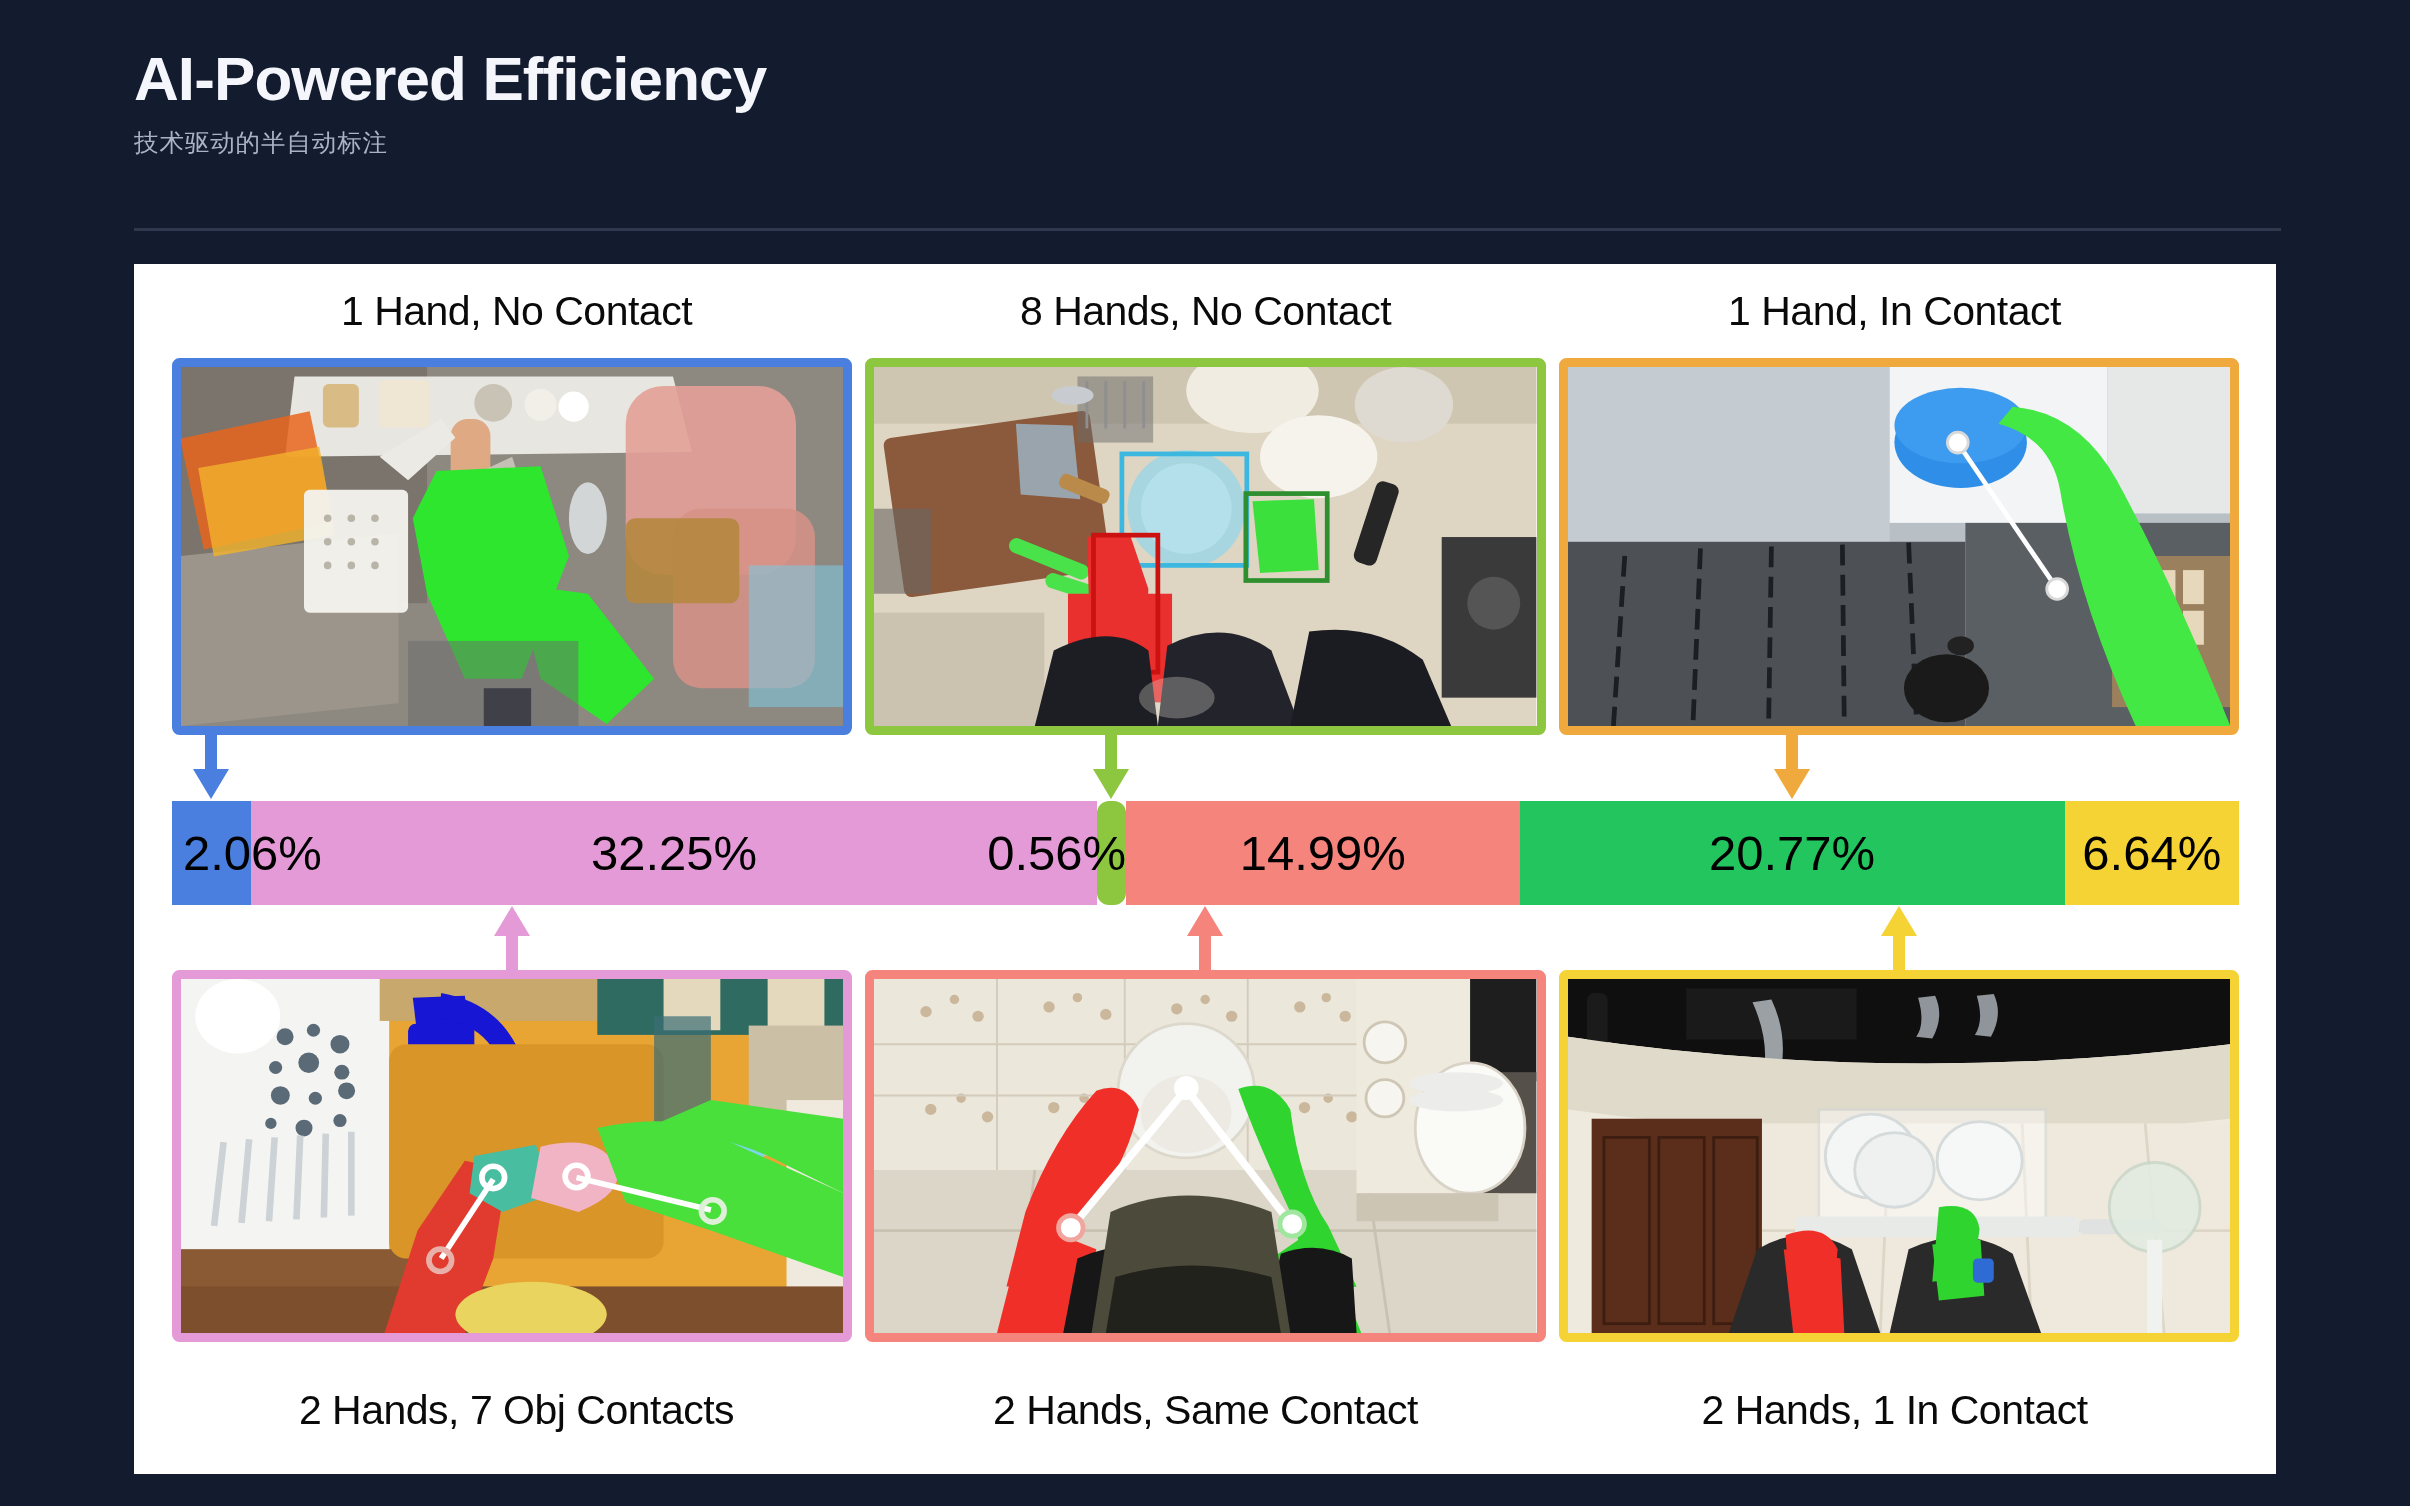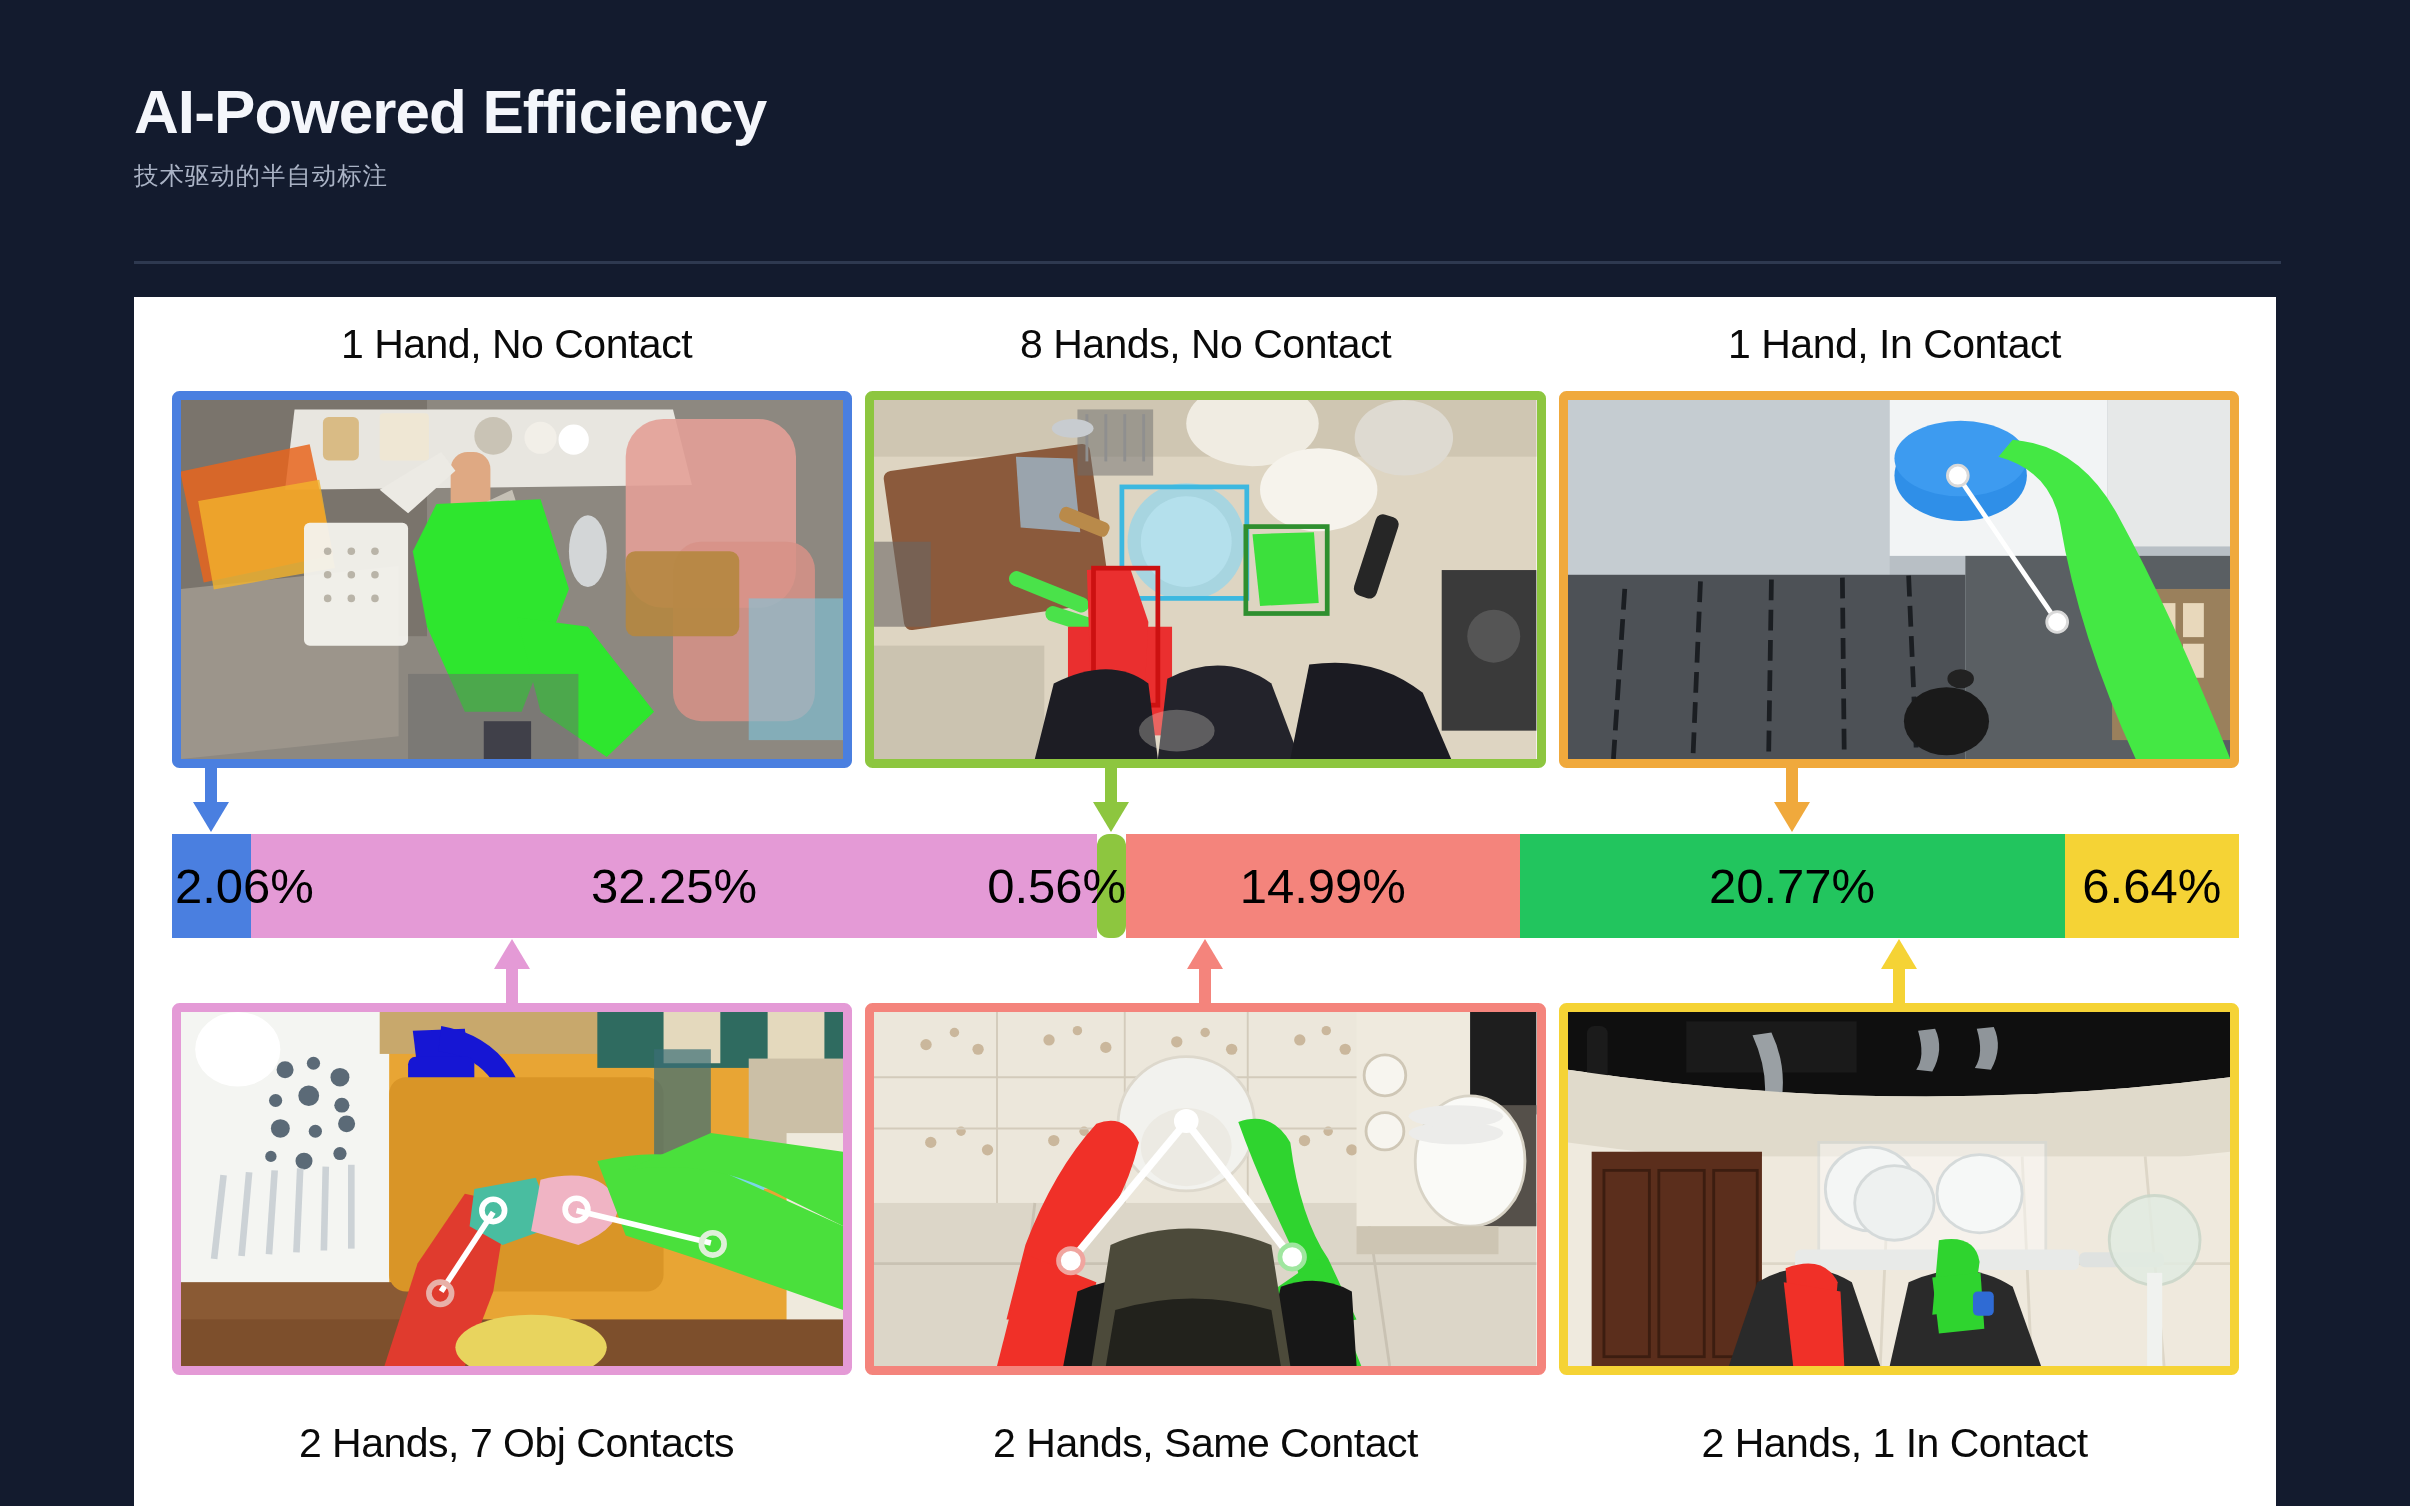--- a/index.html
+++ b/index.html
@@ -2,21 +2,21 @@
 <html style="font-size:15px"><head>
 <meta charset="utf-8">
 <style>
   * { box-sizing: border-box; margin: 0; padding: 0; }
   html, body {
     width: 2411px; height: 1507px;
     background: #131b2e;
     font-family: "Liberation Sans", sans-serif;
     overflow: hidden;
   }
-  #slide { position: relative; width: 2411px; height: 1466px; background: #131b2e; margin-top: 33px; }
+  #slide { position: relative; width: 2411px; height: 1466px; background: #131b2e; }
 
   
   .header { position: absolute; left: 134px; top: 45px; width: 2147px; }
   .title {
     font-size: 62px; font-weight: bold; color: #f4f6fb;
     letter-spacing: -0.9px; line-height: 1.1;
   }
   .subtitle {
     margin-top: 13px; font-size: 24.5px; color: #aab3c5; font-weight: normal;
     letter-spacing: 0.9px;
@@ -248,21 +248,21 @@
         <div class="stem" style="background: rgb(141, 198, 63);"></div>
           <div class="head" style="border-top-color: rgb(141, 198, 63);"></div>
       </div>
       <div class="arrow down" id="a-tr" style="left: 1640px; width: 36px;">
         <div class="stem" style="background: rgb(240, 169, 60);"></div>
           <div class="head" style="border-top-color: rgb(240, 169, 60);"></div>
       </div>
 
       <div class="bar">
         <div class="seg" id="s0" style="width: 3.80952%; background: rgb(74, 127, 224); overflow: visible; justify-content: flex-start;">
-          <span class="pct" style="padding-left: 3px; text-align: right;">2.06%</span>
+          <span class="pct" style="padding-left: 11px; text-align: right;">2.06%</span>
         </div>
         <div class="seg" id="s1" style="width: 40.9524%; background: rgb(228, 154, 214);">
           <span class="pct">32.25%</span>
         </div>
         <div class="seg thin" id="s2" style="width: 1.39683%; background: rgb(141, 198, 63); overflow: visible; justify-content: center; border-radius: 12px;">
           <span class="pct" style="padding-left: 0px; transform: translateX(-55px);">0.56%</span>
         </div>
         <div class="seg" id="s3" style="width: 19.0349%; background: rgb(244, 132, 124);">
           <span class="pct">14.99%</span>
         </div>

